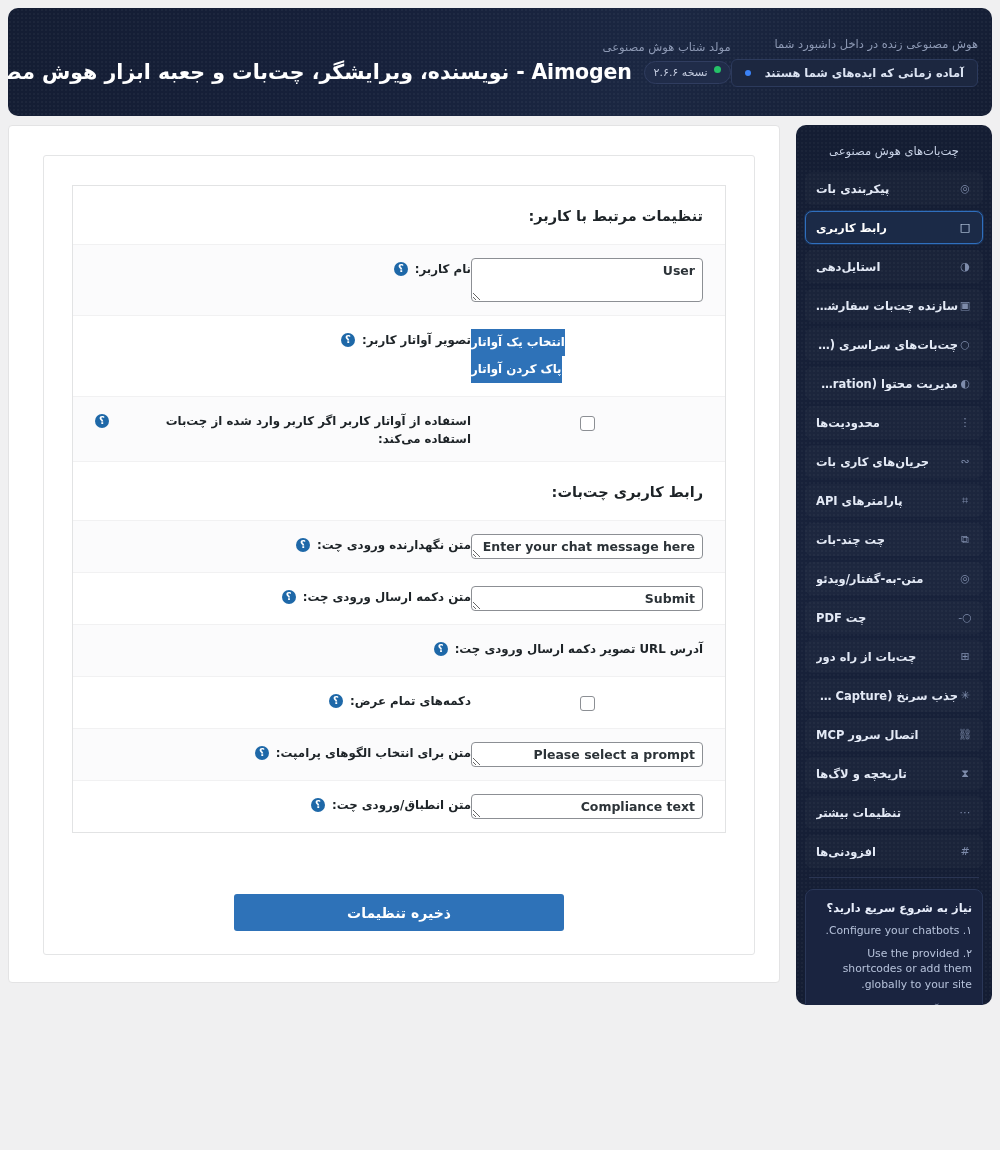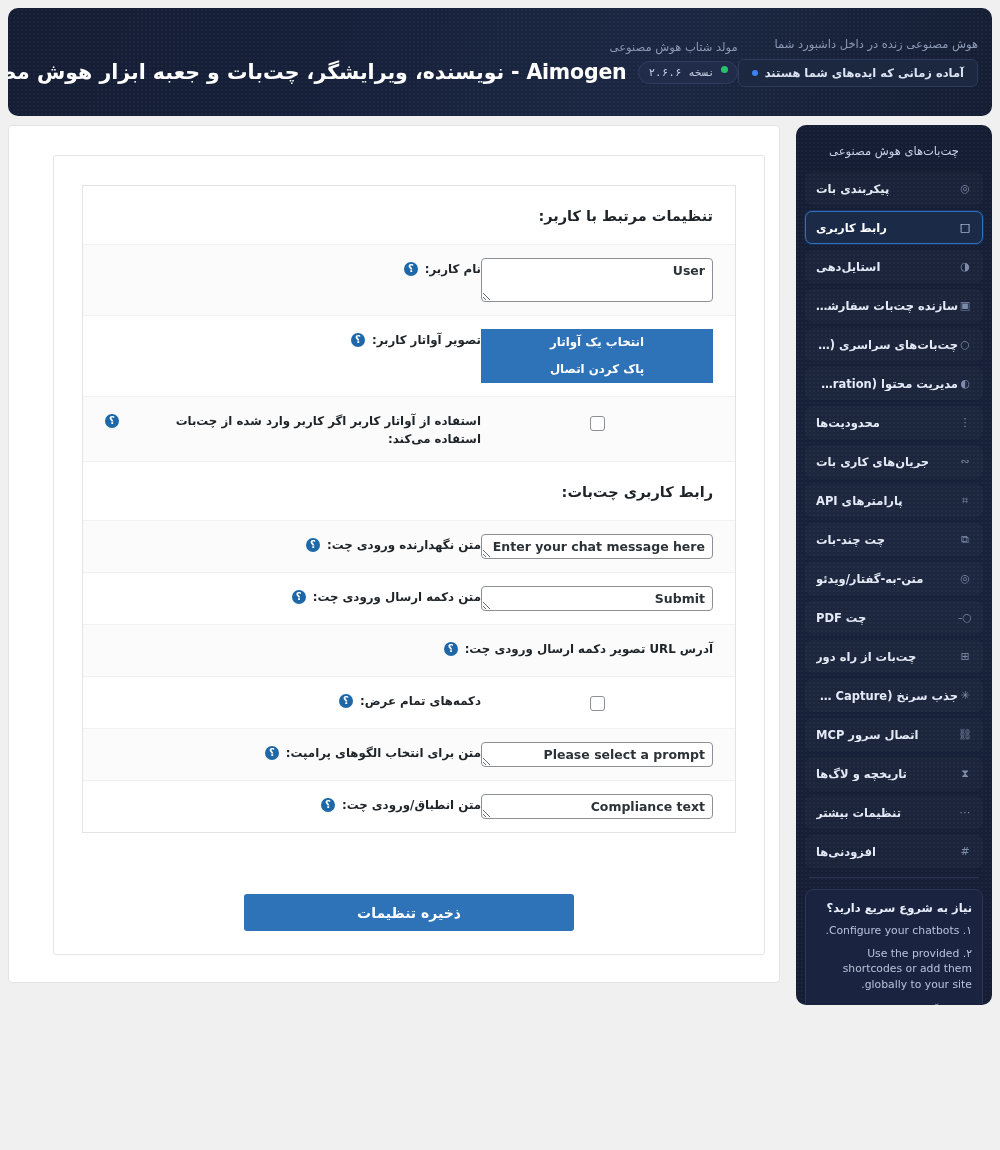--- a/index.html
+++ b/index.html
@@ -44,32 +44,31 @@
   .brand-title {
     font-size: 20.5px; font-weight: bold; color: #ffffff;
     white-space: nowrap; letter-spacing: -.2px;
   }
   .version-pill {
     display: inline-flex; gap: 6px;
     background: #202c49; border: 1px solid #303d60;
     color: #c5cde0; font-size: 11px;
     padding: 4px 9px; border-radius: 13px;
     white-space: nowrap;
-    font-family: Liberation Mono, monospace;
   }
   .dot-green { width:7px; height:7px; border-radius:50%; background:#25c268; display:inline-block; flex:0 0 auto;}
   .dot-blue  { width:6px; height:6px; border-radius:50%; background:#3b82f6; display:inline-block; flex:0 0 auto;}
 
   .status-side { text-align: left; }
   .status-kicker {
     font-size: 11.5px; color: #8d99b4; margin-bottom: 8px; white-space: nowrap;
     text-align: right;
   }
   .status-pill {
-    display: inline-flex; align-items: center; gap: 7px; flex-direction: row-reverse;
+    display: inline-flex; align-items: center; gap: 14px; flex-direction: row-reverse;
     background: #1c2740; border: 1px solid #2c3a5c;
     color: #dbe3f2; font-size: 11.5px; font-weight: bold;
     padding: 6px 13px; border-radius: 6px; white-space: nowrap;
   }
 
   
   .sidebar {
     position: absolute;
     right: 8px; top: 125px;
     width: 196px; height: 880px;
@@ -135,21 +134,21 @@
   .main-card {
     position: absolute;
     left: 8px; top: 125px;
     width: 772px; height: 858px;
     background: #ffffff;
     border: 1px solid #e3e3e4;
     border-radius: 4px;
   }
   .inner-card {
     position: absolute;
-    left: 44px; top: 29px;
+    left: 34px; top: 29px;
     width: 712px; height: 800px;
     background: #ffffff;
     border: 1px solid #e4e5e6;
     border-radius: 3px;
     padding: 0;
   }
   .form-box {
     position: absolute;
     left: 28px; top: 29px;
     width: 654px;
@@ -206,21 +205,21 @@
   }
   input.ti::placeholder { color:#6b7280; font-weight:bold; opacity:1; }
   input.cb {
     width: 15px; height: 15px; margin: 4px 0 0 0;
     border: 1px solid #8c8f94; border-radius: 3px;
     background:#fff; appearance:none; -webkit-appearance:none;
     cursor:pointer;
   }
   .cb-wrap { flex: 0 0 232px; display:flex; justify-content:center; padding-top:2px; }
 
-  .avatar-btns { display:flex; flex-direction:column; width:232px; }
+  .avatar-btns { display:flex; flex-direction:column; width:232px;align-items:flex-end; }
   .btn-blue {
     background:#2e72b8; color:#fff;
     border: none;
     font-family: "DejaVu Sans", "Liberation Sans", sans-serif;
     font-size: 11.8px; font-weight:bold;
     height: 27px; line-height:27px; text-align:center;
     cursor:pointer; padding:0;
   }
   .save-wrap { position:absolute; left:28px; top:0; width:654px; }
   .btn-save {
@@ -367,21 +366,21 @@
         <div class="r-label">
           <span class="txt">نام کاربر:</span>
           <span class="help-icon">؟</span>
         </div>
       </div>
 
       <div class="row">
         <div class="r-field">
           <div class="avatar-btns">
             <button class="btn-blue">انتخاب یک آواتار</button>
-            <button class="btn-blue">پاک کردن اتصال</button>
+            <button class="btn-blue">پاک کردن آواتار</button>
           </div>
         </div>
         <div class="r-label">
           <span class="txt">تصویر آواتار کاربر:</span>
           <span class="help-icon">؟</span>
         </div>
       </div>
 
       <div class="row alt">
         <div class="cb-wrap">

